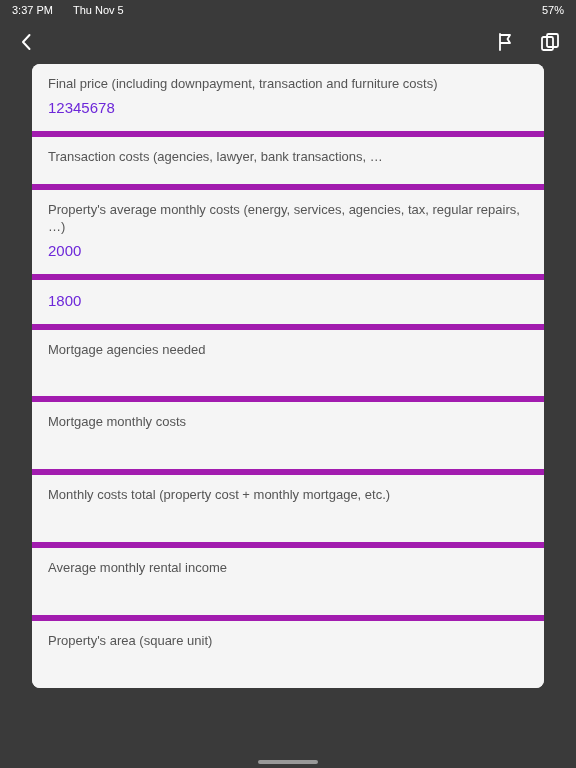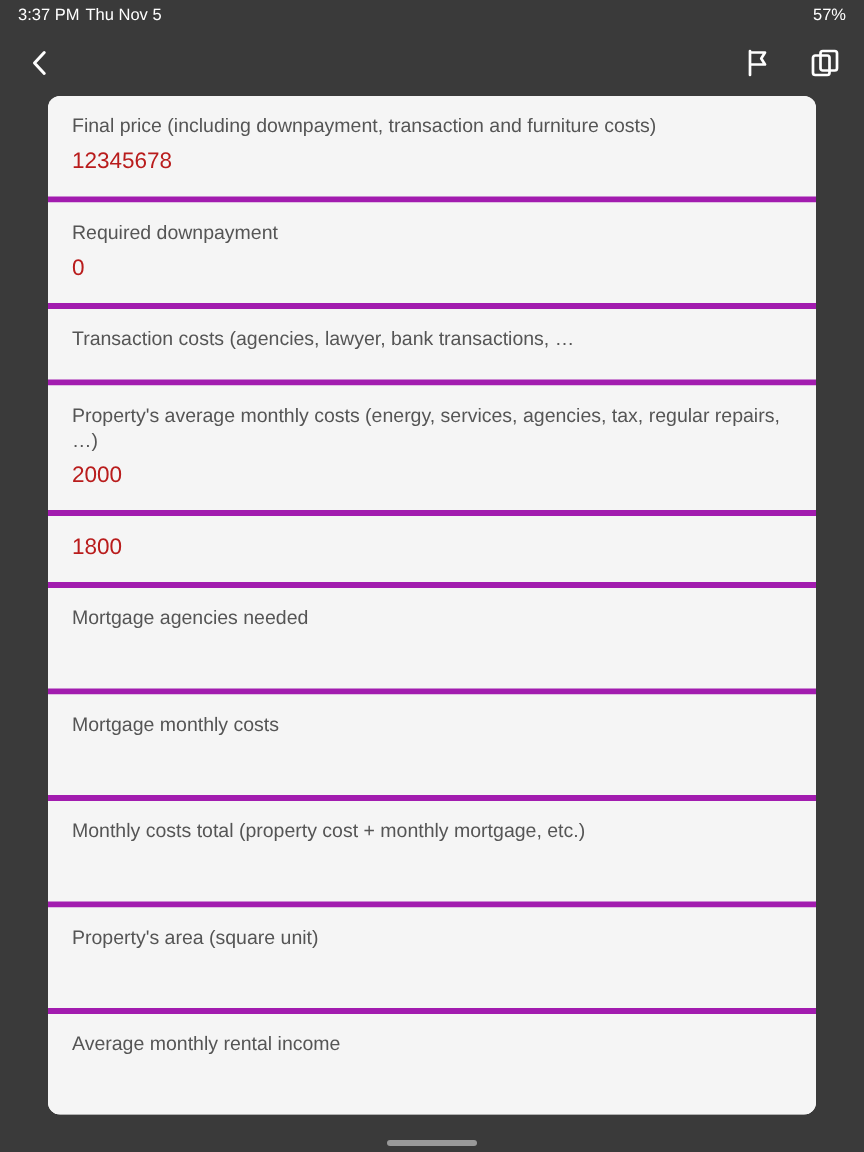--- a/index.html
+++ b/index.html
@@ -27,21 +27,21 @@
       justify-content: space-between;
       padding: 0 12px;
       font-size: 11px;
       color: #fff;
       z-index: 10;
     }
 
     .status-left {
       display: flex;
       align-items: flex-end;
-      gap: 4px;
+      gap: 20px;
     }
 
     .status-right {
       display: flex;
       align-items: center;
       gap: 4px;
       flex-direction: column;
     }
 
     
@@ -91,38 +91,38 @@
       background: #f5f5f5;
       border-radius: 8px;
       margin: 0 32px;
       padding: 0;
       overflow: hidden;
     }
 
     
     .field-row {
       padding: 12px 16px;
-      border-bottom: 4px solid #a21caf;
+      border-bottom: 6px solid #a21caf;
       background: #f5f5f5;
     }
 
     .field-row:last-child {
       border-bottom: none;
     }
 
     .field-label {
       font-size: 13px;
       color: #555;
       margin-bottom: 6px;
       line-height: 1.3;
     }
 
     .field-value {
       font-size: 15px;
-      color: #b91c1c;
+      color: #6d28d9;
       min-height: 20px;
     }
 
     .field-value.empty {
       min-height: 20px;
     }
 
     
     .scroll-indicator {
       position: absolute;
@@ -189,24 +189,20 @@
 
 <div class="content-area">
   <div class="card">
 
     <div id="fields-container">
         <div class="field-row">
           <div class="field-label">Final price (including downpayment, transaction and furniture costs)</div>
           <div class="field-value">12345678</div>
         </div>
         <div class="field-row">
-          <div class="field-label">Required downpayment</div>
-          <div class="field-value">0</div>
-        </div>
-        <div class="field-row">
           <div class="field-label">Transaction costs (agencies, lawyer, bank transactions, …</div>
         </div>
         <div class="field-row">
           <div class="field-label">Property's average monthly costs (energy, services, agencies, tax, regular repairs, …)</div>
           <div class="field-value">2000</div>
         </div>
         <div class="field-row">
           <div class="field-value">1800</div>
         </div>
         <div class="field-row">
@@ -215,26 +211,26 @@
         </div>
         <div class="field-row">
           <div class="field-label">Mortgage monthly costs</div>
           <div class="field-value empty"></div>
         </div>
         <div class="field-row">
           <div class="field-label">Monthly costs total (property cost + monthly mortgage, etc.)</div>
           <div class="field-value empty"></div>
         </div>
         <div class="field-row">
+          <div class="field-label">Average monthly rental income</div>
+          <div class="field-value empty"></div>
+        </div>
+        <div class="field-row">
           <div class="field-label">Property's area (square unit)</div>
           <div class="field-value empty"></div>
         </div>
-        <div class="field-row">
-          <div class="field-label">Average monthly rental income</div>
-          <div class="field-value empty"></div>
-        </div>
       </div>
 
   </div>
 
 </div>
 
 <div class="scroll-indicator"></div>
 
 </body></html>

